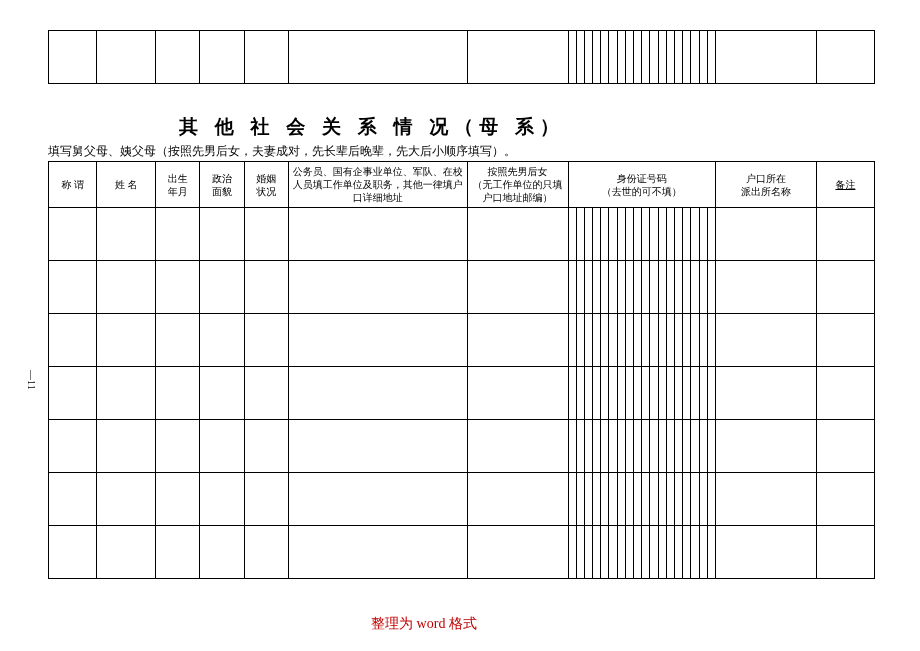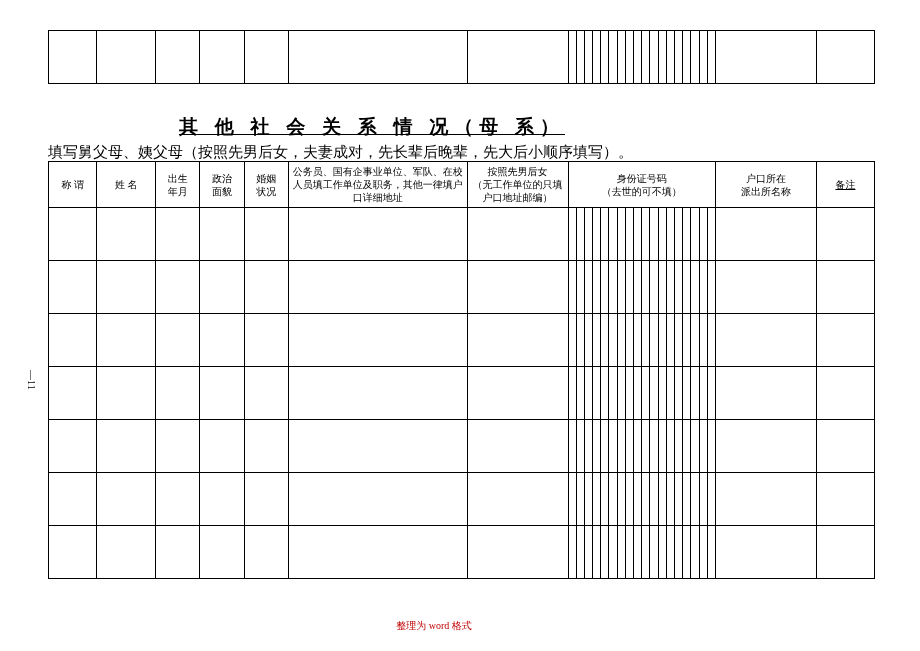--- a/index.html
+++ b/index.html
@@ -28,27 +28,26 @@
     }
     .title {
       position: absolute;
       top: 114px;
       left: 0;
       width: 744px;
       text-align: center;
       font-size: 19px;
       font-weight: bold;
       letter-spacing: 6px;
-      text-decoration: underline;
     }
     .instruction {
       position: absolute;
       top: 143px;
       left: 48px;
-      font-size: 15px;
+      font-size: 12px;
     }
     .main-table {
       position: absolute;
       top: 161px;
       left: 48px;
       width: 827px;
       border-collapse: collapse;
     }
     .main-table th {
       border: 1px solid #000;
@@ -77,24 +76,24 @@
     .page-num {
       position: absolute;
       left: 26px;
       top: 370px;
       writing-mode: vertical-rl;
       font-size: 10px;
     }
     .footer {
       position: absolute;
       bottom: 18px;
-      left: 14px;
+      left: 4px;
       width: 840px;
       text-align: center;
-      font-size: 10px;
+      font-size: 14px;
       color: #c00000;
     }
   </style>
 </head>
 <body>
 
 <table class="top-table">
   <tbody>
       <tr>
     <td class="col-chengwei"></td>

